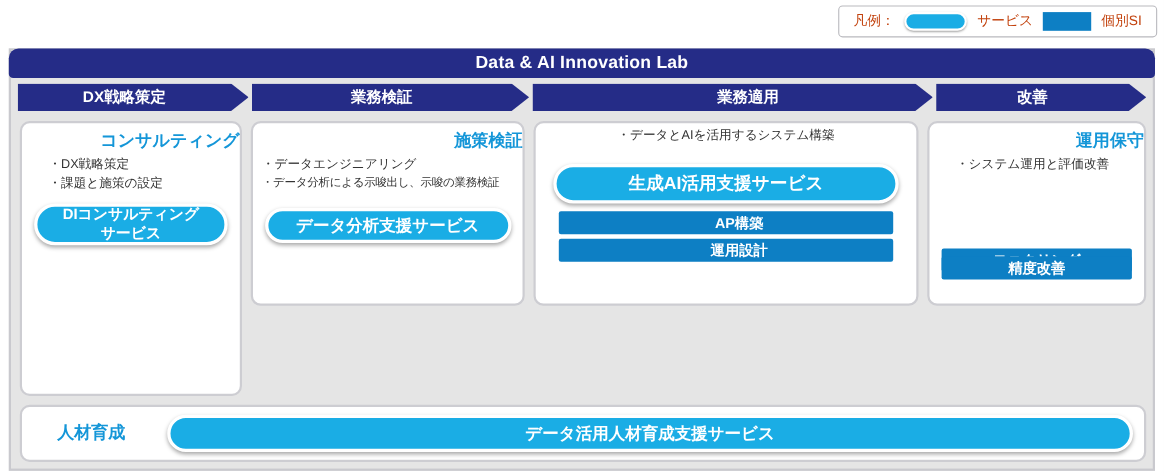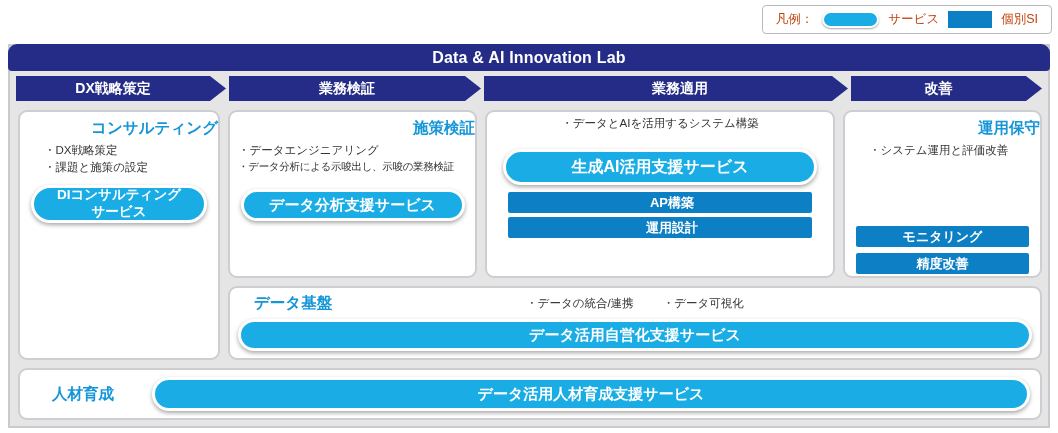--- a/index.html
+++ b/index.html
@@ -60,21 +60,21 @@
   .pill-data   { position:absolute; left:8px; right:8px; top:31px; height:32px; font-size:15px; }
   .pill-talent { position:absolute; left:132px; right:10px; top:7px; height:34px; font-size:15px; }
 
   
   .si-bar { background:#0d7fc4; color:#fff; font-weight:bold; font-size:13px;
     text-align:center; height:21px; line-height:21px; border-radius:2px; }
   .p3 .si-bar { width:304px; margin:4px auto 0;padding-left:24px; }
   .p3 .si-first { margin-top:7px; }
   .p4 .si-bar { position:absolute; left:11px; right:11px; }
   .p4 .si-a { bottom:29px; }
-  .p4 .si-b { bottom:2px; }
+  .p4 .si-b { bottom:22px; }
 
   
   .dp-header { position:absolute; left:24px; top:5px; color:#1496d8;
     font-weight:bold; font-size:15.5px; }
   .dp-bullets { position:absolute; left:0; right:0; top:8px; text-align:center;
     color:#333; font-size:11.5px; }
   .dp-bullets span { margin:0 13px; }
 
   
   .talent-label { position:absolute; left:32px; top:50%;
@@ -146,30 +146,20 @@
 
   <div class="panel p4">
     <div class="panel-header">運用保守</div>
     <div class="bullets">
       <div>・システム運用と評価改善</div>
     </div>
     <div class="si-bar si-a">モニタリング</div>
     <div class="si-bar si-b">精度改善</div>
   </div>
 
-  <div class="panel p-data">
-    <div class="dp-header">データ基盤</div>
-    <div class="dp-bullets">
-      <span>・データの統合/連携</span>
-      <span>・データ可視化</span>
-    </div>
-    <div class="pill pill-data">
-      <span>データ活用自営化支援サービス</span>
-    </div>
-  </div>
 
   <div class="panel p-talent">
     <div class="talent-label">人材育成</div>
     <div class="pill pill-talent">
       <span>データ活用人材育成支援サービス</span>
     </div>
   </div>
 
 </div>
 

